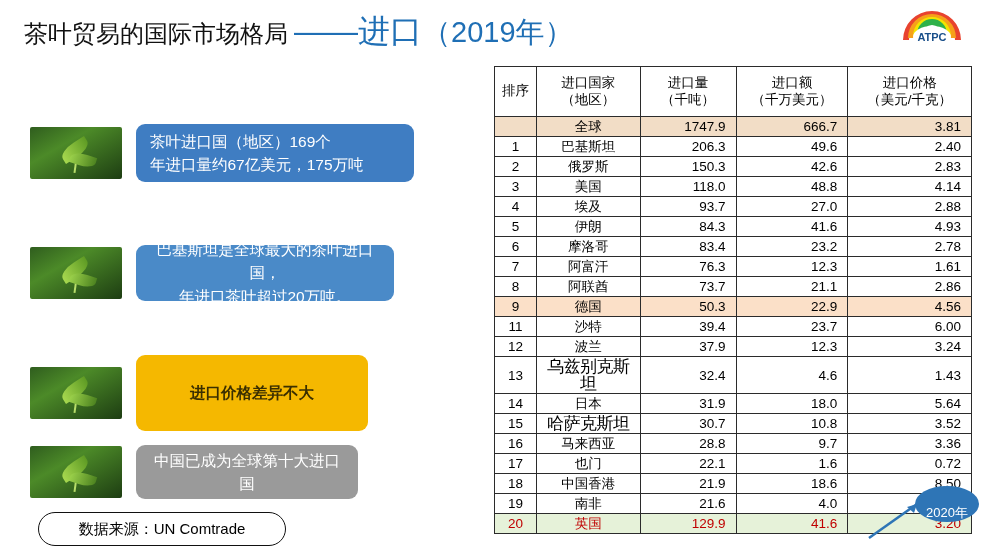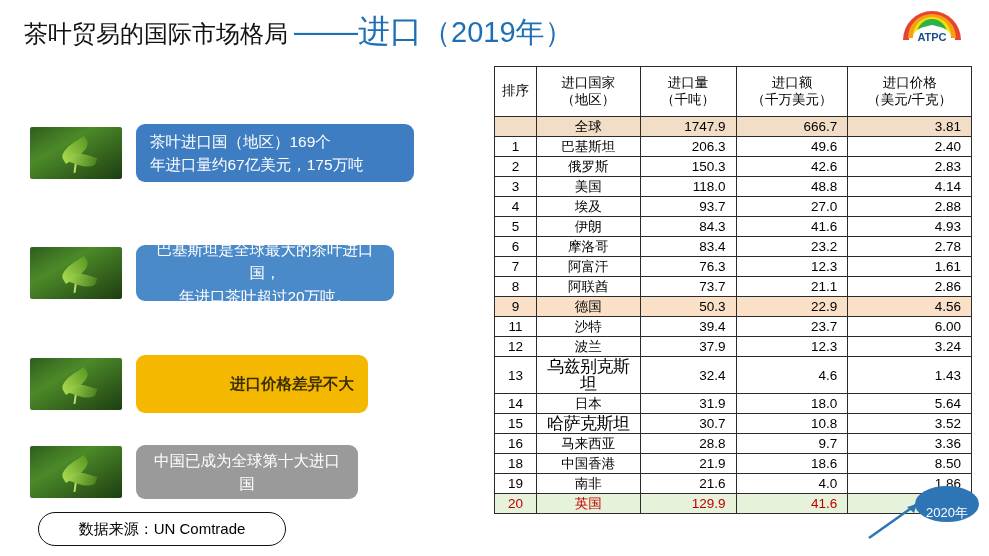--- a/index.html
+++ b/index.html
@@ -84,36 +84,36 @@
   }
   .callout {
     margin-left: 14px;
     border-radius: 9px;
     color: #fff;
     font-size: 15.5px;
     line-height: 1.5;
     padding: 8px 14px;
     display: flex;
     align-items: center;
-    justify-content: flex-end;
+    justify-content: center;
     text-align: center;
   }
   .callout.blue   { background: #3f7dc2; }
   .callout.blue2  { background: #4a8ac8; }
   .callout.yellow { background: #f5b800; color:#3a2f00; font-weight: bold; }
   .callout.gray   { background: #9a9a9a; color:#fff; }
 
   #row1 { top: 124px; }
   #row2 { top: 245px; }
   #row3 { top: 355px; }
   #row4 { top: 445px; }
 
   #row1 .callout { width: 278px; height: 58px; text-align:left; justify-content:flex-start; }
   #row2 .callout { width: 258px; height: 56px; }
-  #row3 .callout { width: 232px; height: 58px; }
+  #row3 .callout { width: 232px; height: 76px; }
   #row4 .callout { width: 222px; height: 54px; }
 
   
   #source-pill {
     position: absolute;
     left: 38px; top: 512px;
     width: 248px; height: 34px;
     border: 1.6px solid #111;
     border-radius: 17px;
     display: flex; align-items: center; justify-content: center;
@@ -388,20 +388,27 @@
           <td class="num col-prc">3.52</td>
         </tr>
         <tr>
           <td class="rank">16</td>
           <td class="name">马来西亚</td>
           <td class="num col-vol">28.8</td>
           <td class="num col-val">9.7</td>
           <td class="num col-prc">3.36</td>
         </tr>
         <tr>
+          <td class="rank">17</td>
+          <td class="name">也门</td>
+          <td class="num col-vol">22.1</td>
+          <td class="num col-val">1.6</td>
+          <td class="num col-prc">0.72</td>
+        </tr>
+        <tr>
           <td class="rank">18</td>
           <td class="name">中国香港</td>
           <td class="num col-vol">21.9</td>
           <td class="num col-val">18.6</td>
           <td class="num col-prc">8.50</td>
         </tr>
         <tr>
           <td class="rank">19</td>
           <td class="name">南非</td>
           <td class="num col-vol">21.6</td>

